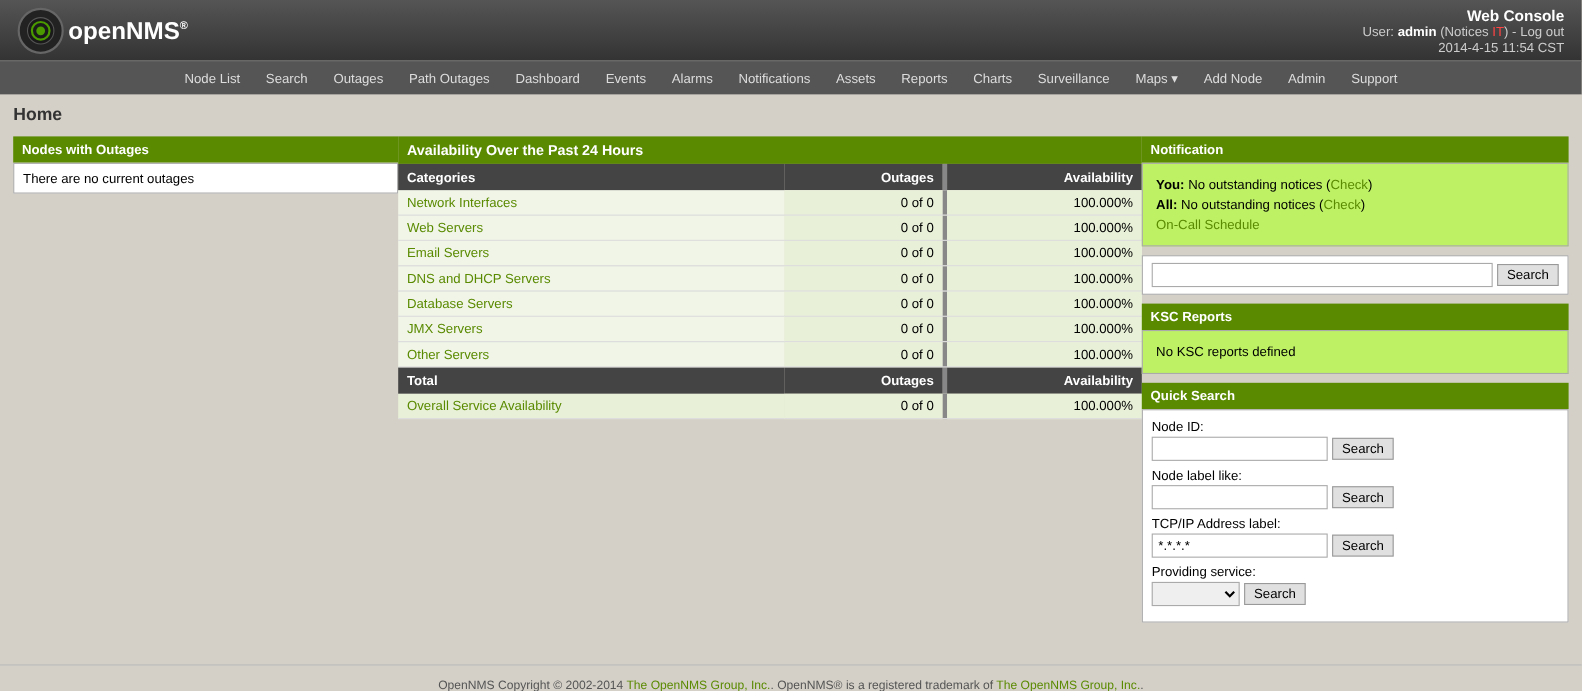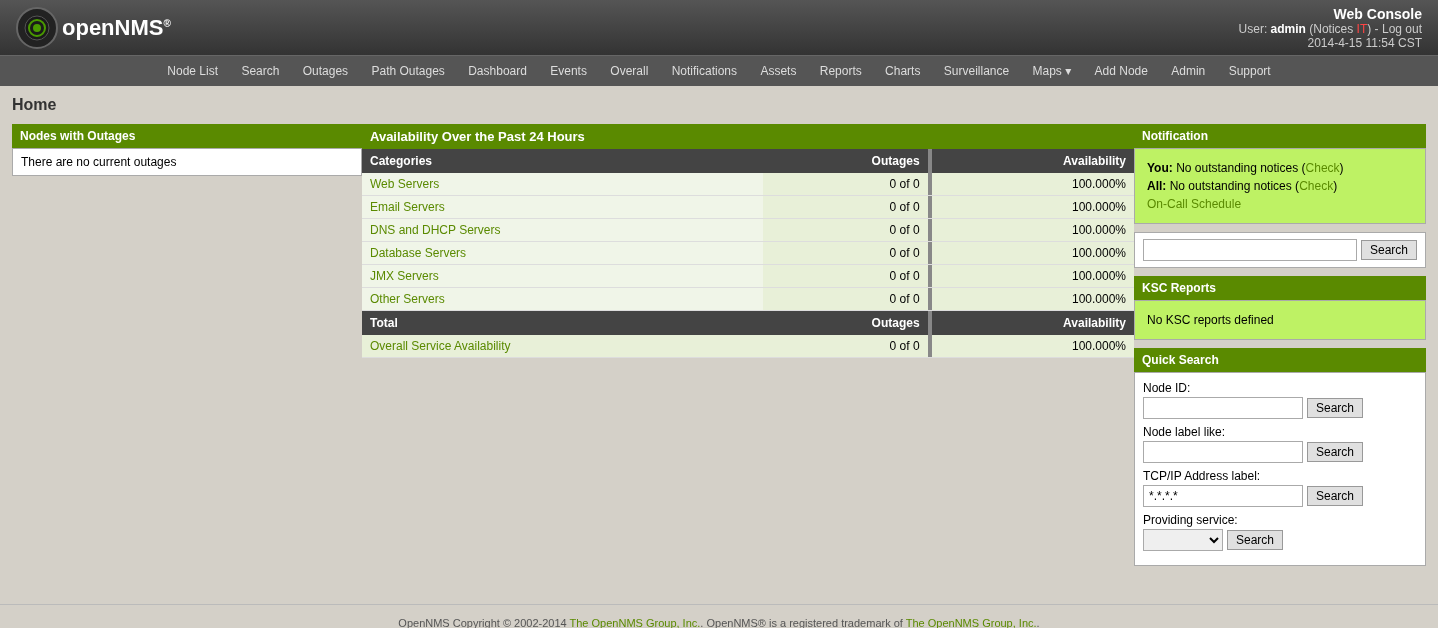--- a/index.html
+++ b/index.html
@@ -106,21 +106,21 @@
     .avail-table tr.cat-row { background: #f0f5e8; }
     .avail-table tr.cat-row td.cat-name a { color: #5a8a00; text-decoration: none; }
     .avail-table td.outages { text-align: right; background: #e8f0d8; }
     .avail-table td.availability { text-align: right; background: #e8f0d8; }
     .avail-table td.divider { width: 4px; background: #888; padding: 0; }
     .avail-table tr.total-header th { background: #444; }
     .avail-table tr.total-row { background: #e8f0d8; }
     .avail-table tr.total-row td.cat-name a { color: #5a8a00; text-decoration: none; }
 
     
-    #right-panel { width: 292px; flex-shrink: 0; }
+    #right-panel { width: 388px; flex-shrink: 0; }
     .right-section { margin-bottom: 8px; }
     .right-panel-header {
       background: #5a8a00;
       color: white;
       font-weight: bold;
       padding: 5px 8px;
       font-size: 12px;
     }
     .right-panel-body {
       background: #bef264;
@@ -186,21 +186,21 @@
     </div>
   </div>
 
   <div id="nav">
     <a href="#">Node List</a>
     <a href="#">Search</a>
     <a href="#">Outages</a>
     <a href="#">Path Outages</a>
     <a href="#">Dashboard</a>
     <a href="#">Events</a>
-    <a href="#">Overall</a>
+    <a href="#">Alarms</a>
     <a href="#">Notifications</a>
     <a href="#">Assets</a>
     <a href="#">Reports</a>
     <a href="#">Charts</a>
     <a href="#">Surveillance</a>
     <a href="#">Maps ▾</a>
     <a href="#">Add Node</a>
     <a href="#">Admin</a>
     <a href="#">Support</a>
   </div>
@@ -223,20 +223,26 @@
           <thead>
             <tr>
               <th>Categories</th>
               <th class="right">Outages</th>
               <th style="width:4px; padding:0; background:#888;"></th>
               <th class="right">Availability</th>
             </tr>
           </thead>
           <tbody id="avail-tbody">
 
+          <tr class="cat-row">
+      <td class="cat-name"><a href="#">Network Interfaces</a></td>
+      <td class="outages">0 of 0</td>
+      <td class="divider"></td>
+      <td class="availability">100.000%</td>
+    </tr>
               <tr class="cat-row">
       <td class="cat-name"><a href="#">Web Servers</a></td>
       <td class="outages">0 of 0</td>
       <td class="divider"></td>
       <td class="availability">100.000%</td>
     </tr>
               <tr class="cat-row">
       <td class="cat-name"><a href="#">Email Servers</a></td>
       <td class="outages">0 of 0</td>
       <td class="divider"></td>

